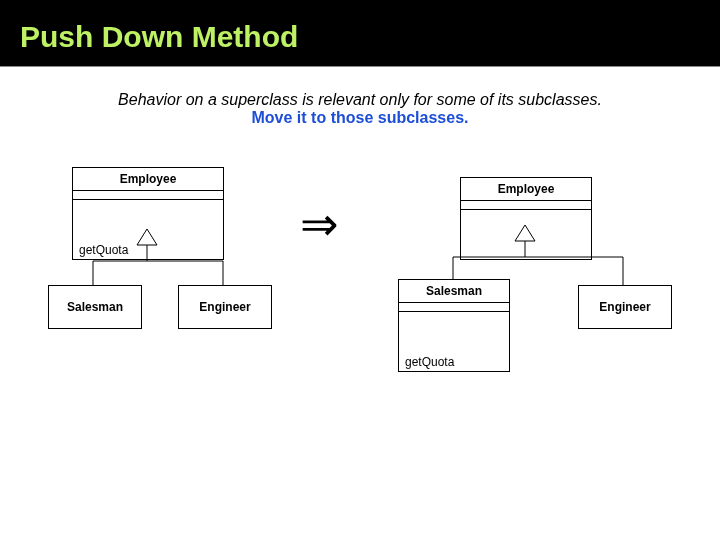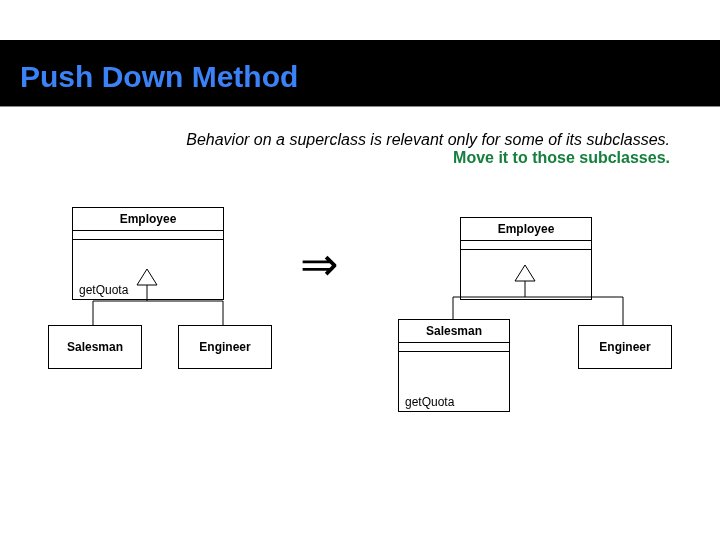--- a/index.html
+++ b/index.html
@@ -6,34 +6,33 @@
     margin: 0;
     padding: 0;
     width: 720px;
     height: 540px;
     background: #fff;
     font-family: Arial, Helvetica, sans-serif;
     position: relative;
   }
   .titlebar {
     background: #000;
-    color: #3b82f6;
+    color: #bef264;
     font-size: 30px;
     font-weight: bold;
     padding: 20px 20px 12px 20px;
     border-bottom: 1px solid #888;
-    margin-top: 40px;
   }
   .desc {
-    text-align: right;
+    text-align: center;
     margin: 24px 50px 0 50px;
     font-size: 16px;
   }
   .desc-line1 { font-style: italic; }
-  .desc-line2 { font-weight: bold; color: #15803d; }
+  .desc-line2 { font-weight: bold; color: #1d4ed8; }
   .diagram {
     position: relative;
     margin-top: 30px;
     height: 280px;
     padding-left: 46px;
   }
   .uml {
     position: absolute;
     border: 1px solid #000;
     background: #fff;

